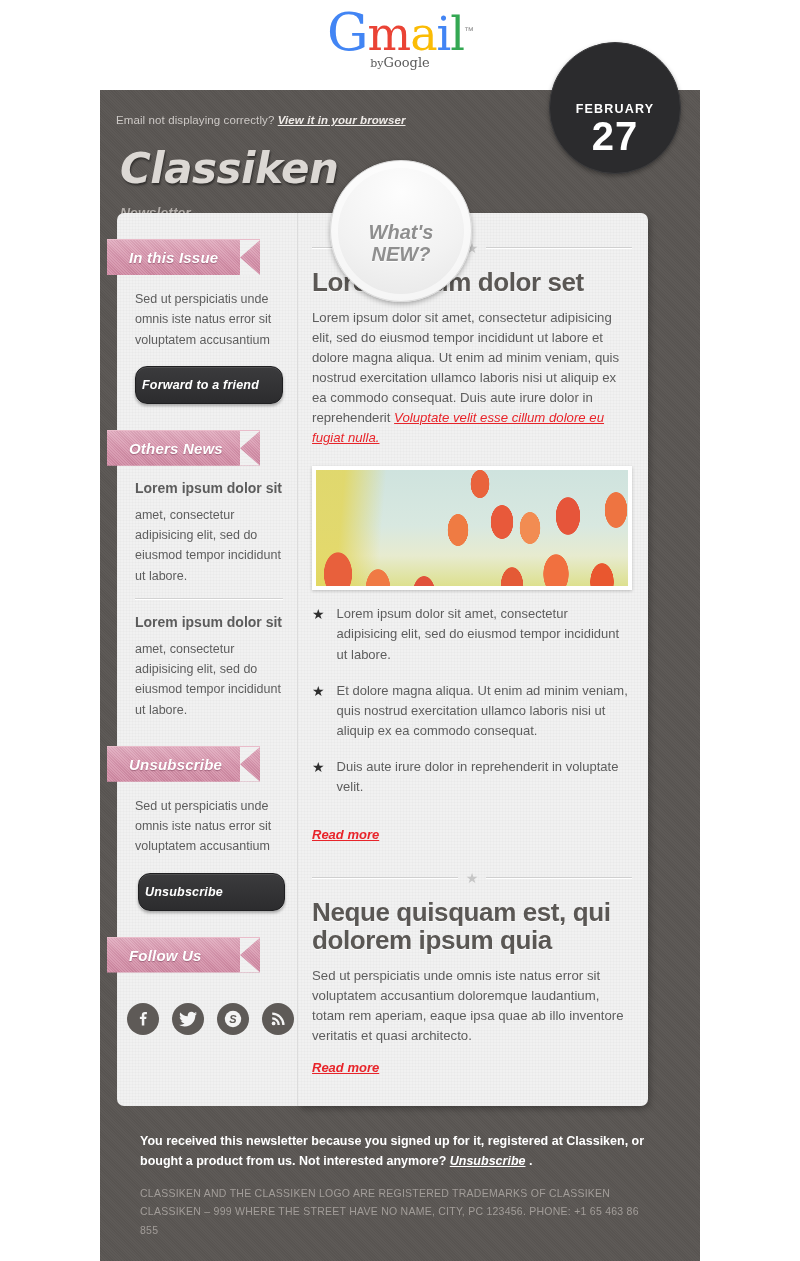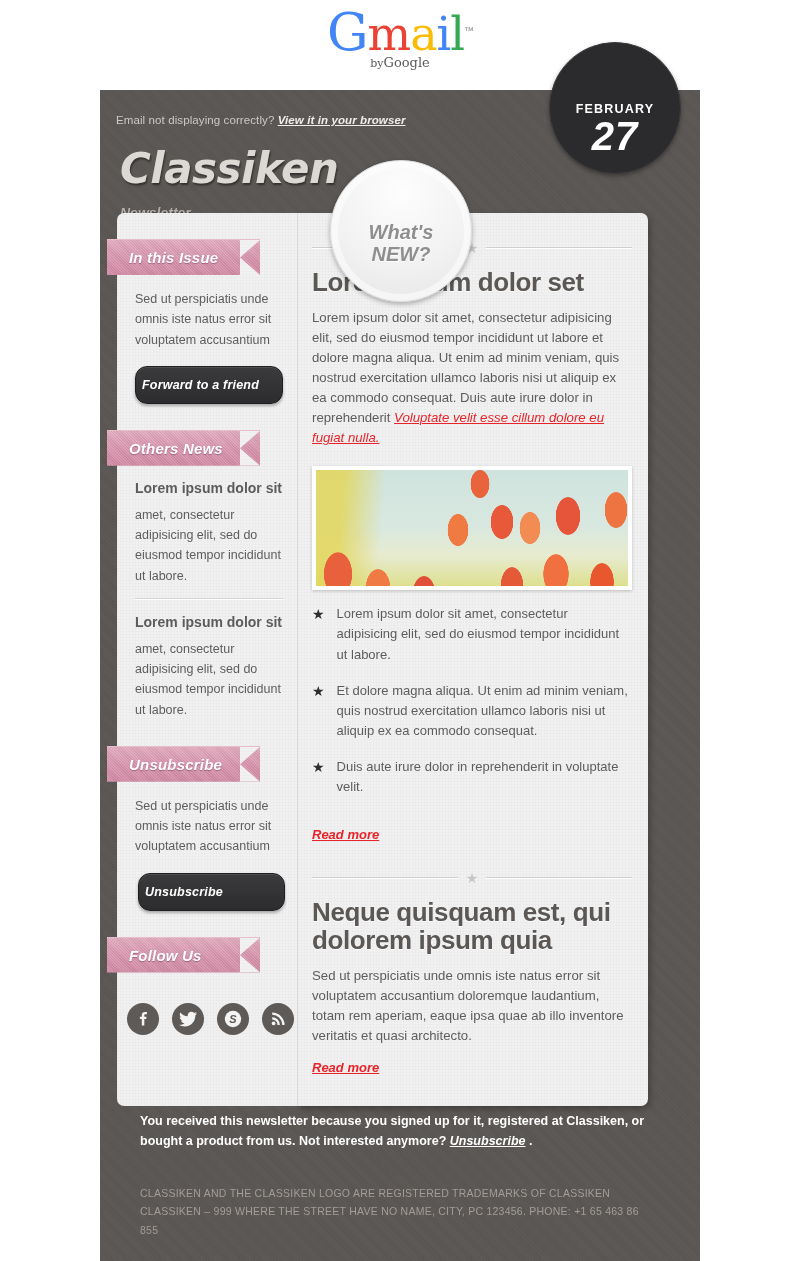--- a/index.html
+++ b/index.html
@@ -97,21 +97,20 @@
     font-weight: bold;
     letter-spacing: 1.2px;
     margin-top: 20px;
   }
   .date-day {
     color: #ffffff;
     font-size: 40px;
     font-weight: bold;
     line-height: 1.02;
     letter-spacing: 1px;
-    font-style: italic;
   }
 
   
   .brand {
     padding: 18px 0 0 20px;
     position: relative;
     height: 98px;
   }
   .brand-title {
     font-size: 42px;
@@ -387,21 +386,21 @@
     line-height: 1.55;
     font-weight: bold;
   }
   .foot-main a {
     color: #ffffff;
     font-style: italic;
     text-decoration: underline;
     font-weight: bold;
   }
   .foot-small {
-    margin-top: 33px;
+    margin-top: 13px;
     font-size: 10.5px;
     color: #a29d99;
     line-height: 1.75;
     letter-spacing: 0.25px;
   }
 </style>
 </head>
 <body>
 
 <div class="gmail-bar">

